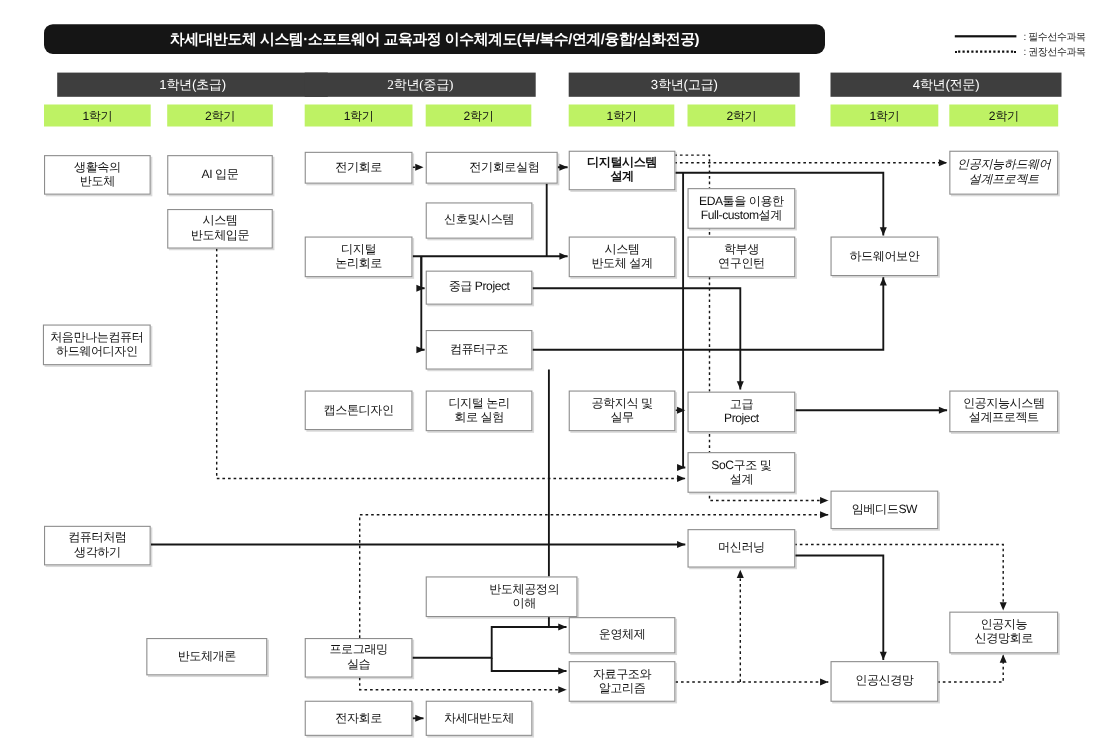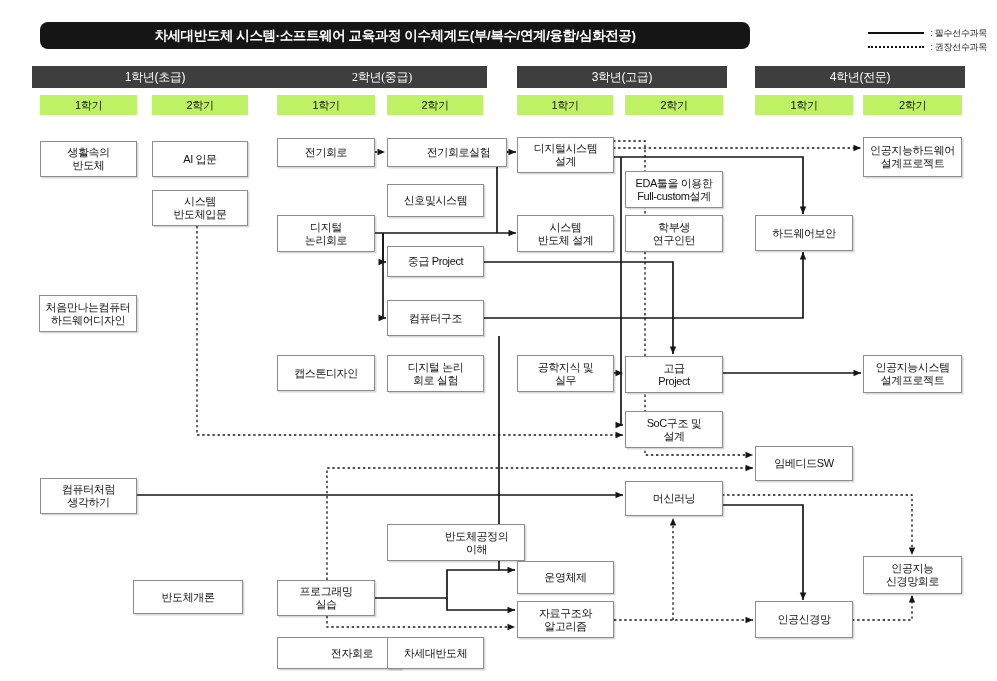--- a/index.html
+++ b/index.html
@@ -102,21 +102,21 @@
       <span class="legend-line"></span>
       <span class="legend-label">: 필수선수과목</span>
     </div>
     <div class="legend-row">
       <span class="legend-line dotted"></span>
       <span class="legend-label">: 권장선수과목</span>
     </div>
   </div>
 
   <div id="headers">
-      <div class="yearhdr" style="left: 32px; width: 246px;">1학년(초급)</div>
+      <div class="yearhdr" style="left: 52px; width: 246px;">1학년(초급)</div>
       <div class="semhdr" style="left: 40px; width: 97px;">1학기</div>
       <div class="semhdr" style="left: 152px; width: 96px;">2학기</div>
       <div class="yearhdr" style="left: 277px; width: 210px; font-family: Liberation Serif, serif;">2학년(중급)</div>
       <div class="semhdr" style="left: 277px; width: 98px;">1학기</div>
       <div class="semhdr" style="left: 387px; width: 96px;">2학기</div>
       <div class="yearhdr" style="left: 517px; width: 210px;">3학년(고급)</div>
       <div class="semhdr" style="left: 517px; width: 96px;">1학기</div>
       <div class="semhdr" style="left: 625px; width: 98px;">2학기</div>
       <div class="yearhdr" style="left: 755px; width: 210px;">4학년(전문)</div>
       <div class="semhdr" style="left: 755px; width: 98px;">1학기</div>
@@ -132,51 +132,51 @@
 하드웨어디자인</div>
       <div class="course" style="left: 40px; top: 478px; width: 95px; height: 34px;">컴퓨터처럼
 생각하기</div>
       <div class="course" style="left: 133px; top: 580px; width: 108px; height: 32px;">반도체개론</div>
       <div class="course" style="left: 277px; top: 138px; width: 96px; height: 27px;">전기회로</div>
       <div class="course" style="left: 277px; top: 215px; width: 96px; height: 35px;">디지털
 논리회로</div>
       <div class="course" style="left: 277px; top: 355px; width: 96px; height: 34px;">캡스톤디자인</div>
       <div class="course" style="left: 277px; top: 580px; width: 96px; height: 34px;">프로그래밍
 실습</div>
-      <div class="course" style="left: 277px; top: 637px; width: 96px; height: 30px; padding-left: 26px;">전자회로</div>
+      <div class="course" style="left: 277px; top: 637px; width: 96px; height: 30px;">전자회로</div>
       <div class="course" style="left: 387px; top: 138px; width: 95px; height: 27px; padding-left: 23px;">전기회로실험</div>
       <div class="course" style="left: 387px; top: 184px; width: 95px; height: 31px;">신호및시스템</div>
       <div class="course" style="left: 387px; top: 246px; width: 95px; height: 29px;">중급 Project</div>
       <div class="course" style="left: 387px; top: 300px; width: 95px; height: 34px;">컴퓨터구조</div>
       <div class="course" style="left: 387px; top: 355px; width: 95px; height: 35px;">디지털 논리
 회로 실험</div>
       <div class="course" style="left: 387px; top: 524px; width: 95px; height: 35px; padding-left: 41px;">반도체공정의
 이해</div>
       <div class="course" style="left: 387px; top: 637px; width: 95px; height: 30px;">차세대반도체</div>
-      <div class="course" style="left: 517px; top: 137px; width: 95px; height: 34px;">디지털시스템
+      <div class="course" style="left: 517px; top: 137px; width: 95px; height: 34px; font-weight: bold;">디지털시스템
 설계</div>
       <div class="course" style="left: 517px; top: 215px; width: 95px; height: 35px;">시스템
 반도체 설계</div>
       <div class="course" style="left: 517px; top: 355px; width: 95px; height: 35px;">공학지식 및
 실무</div>
       <div class="course" style="left: 517px; top: 561px; width: 95px; height: 31px;">운영체제</div>
       <div class="course" style="left: 517px; top: 601px; width: 95px; height: 35px;">자료구조와
 알고리즘</div>
       <div class="course" style="left: 625px; top: 171px; width: 96px; height: 35px;">EDA툴을 이용한
 Full-custom설계</div>
       <div class="course" style="left: 625px; top: 215px; width: 96px; height: 35px;">학부생
 연구인턴</div>
       <div class="course" style="left: 625px; top: 356px; width: 96px; height: 35px;">고급
 Project</div>
       <div class="course" style="left: 625px; top: 411px; width: 96px; height: 35px;">SoC구조 및
 설계</div>
       <div class="course" style="left: 625px; top: 481px; width: 96px; height: 33px;">머신러닝</div>
       <div class="course" style="left: 755px; top: 215px; width: 96px; height: 34px;">하드웨어보안</div>
       <div class="course" style="left: 755px; top: 446px; width: 96px; height: 33px;">임베디드SW</div>
       <div class="course" style="left: 755px; top: 601px; width: 96px; height: 35px;">인공신경망</div>
-      <div class="course" style="left: 863px; top: 137px; width: 97px; height: 38px;">인공지능하드웨어
+      <div class="course" style="left: 863px; top: 137px; width: 97px; height: 38px; font-style: italic;">인공지능하드웨어
 설계프로젝트</div>
       <div class="course" style="left: 863px; top: 355px; width: 97px; height: 36px;">인공지능시스템
 설계프로젝트</div>
       <div class="course" style="left: 863px; top: 556px; width: 97px; height: 36px;">인공지능
 신경망회로</div>
     </div>
 </div>
 
 </body></html>

